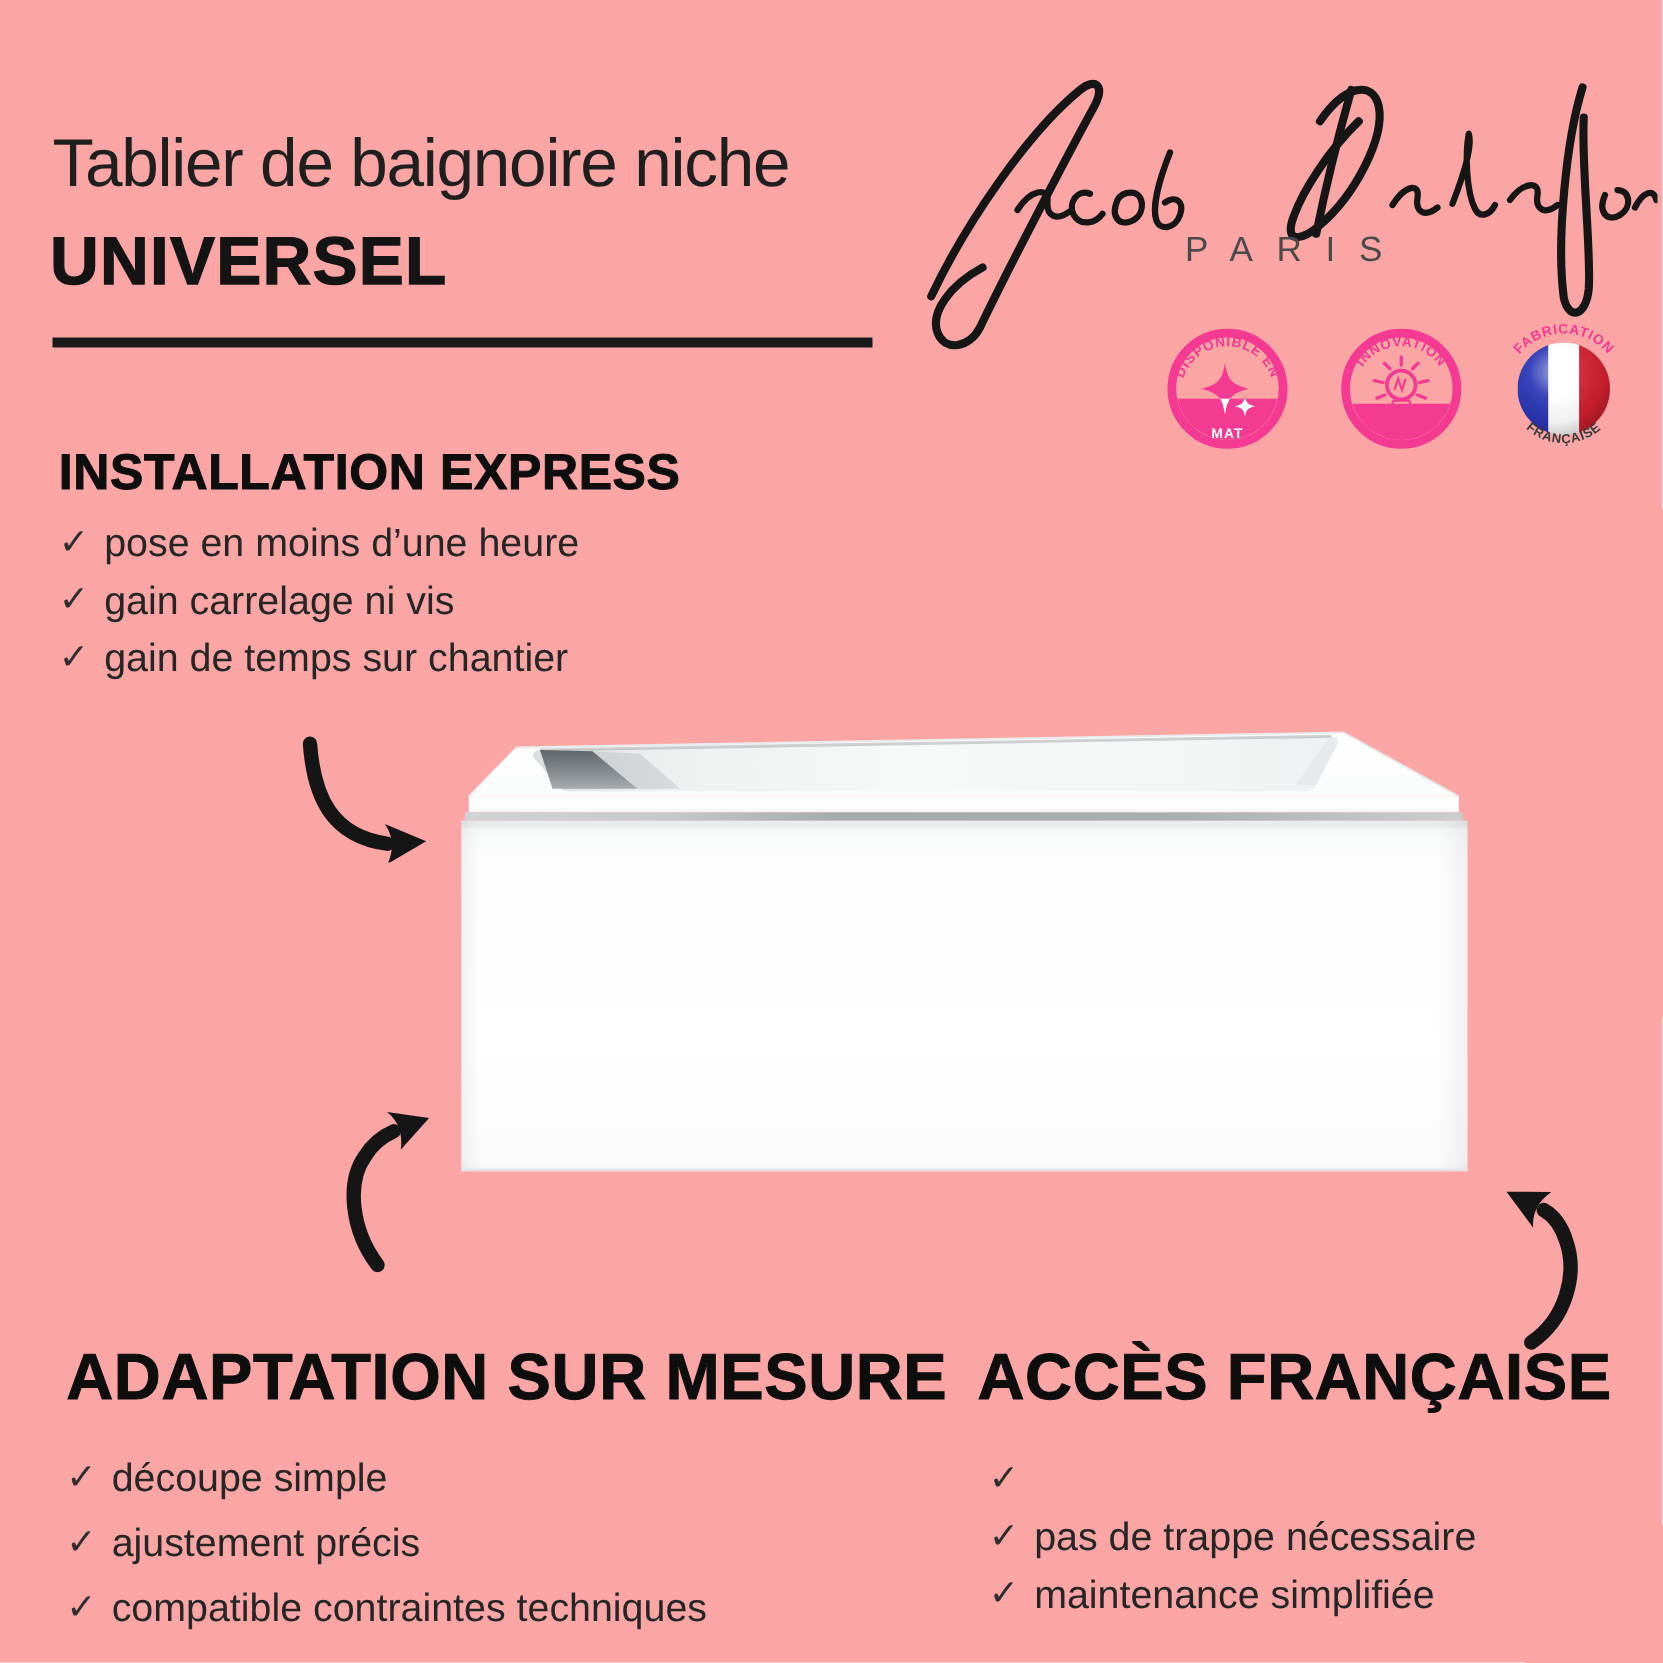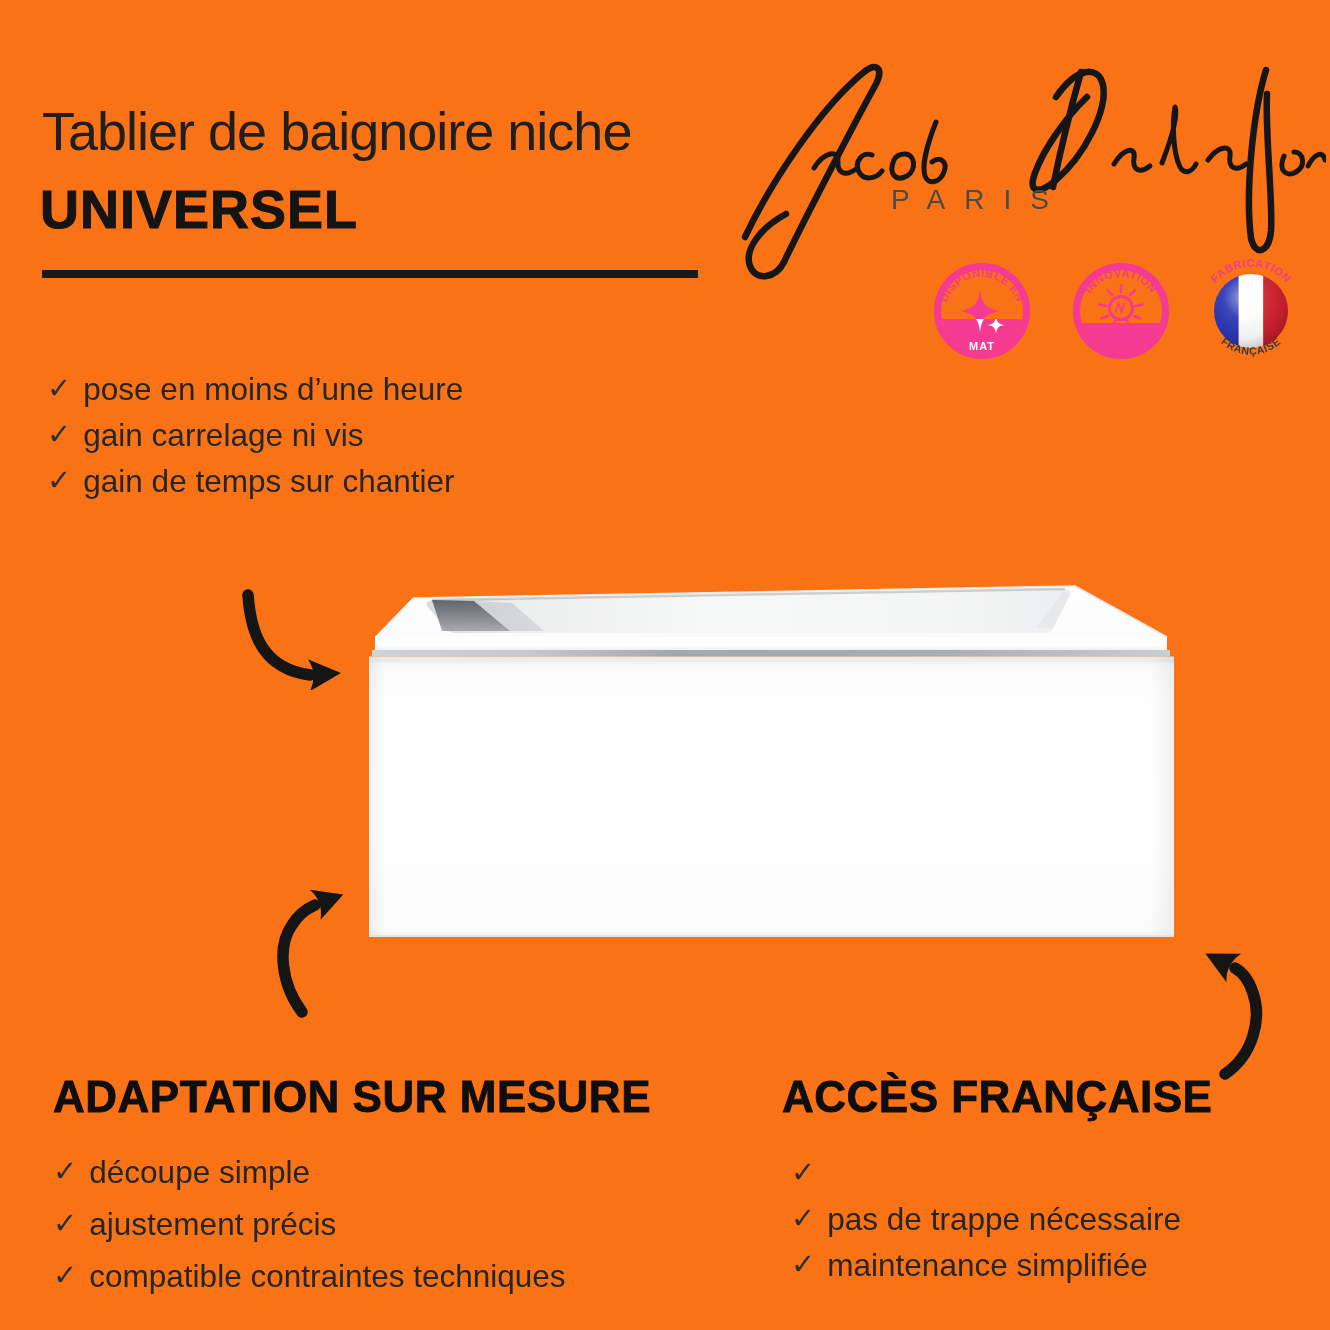--- a/index.html
+++ b/index.html
@@ -4,53 +4,53 @@
 <style>
   :root{
     --pink:#f43a92;
     --flag-blue:#2936b4;
     --flag-red:#cf1f2e;
     --ink:#161616;
   }
   *{margin:0;padding:0;box-sizing:border-box;}
   html,body{background:#ffffff;}
   body{font-family:"Liberation Sans","DejaVu Sans",sans-serif;}
-  .canvas{position:relative;width:1330px;height:1330px;background:#f97316;overflow:hidden;}
+  .canvas{position:relative;width:1330px;height:1330px;background:#fca5a5;overflow:hidden;}
 
   
   .title-line1{position:absolute;left:42px;top:100px;font-size:54px;font-weight:400;
     letter-spacing:-1px;color:#1f1f1f;white-space:nowrap;}
   .title-line2{position:absolute;left:40px;top:178px;font-size:54px;font-weight:700;
     letter-spacing:1px;color:#141414;-webkit-text-stroke:1px #141414;white-space:nowrap;}
   .title-rule{position:absolute;left:42px;top:270px;width:656px;height:8px;background:#1a1a1a;}
 
   
   .signature{position:absolute;left:726px;top:52px;width:600px;height:230px;}
   .sig{stroke:var(--ink);fill:none;stroke-linecap:round;stroke-linejoin:round;}
-  .paris{position:absolute;left:891px;top:184px;font-size:28px;font-weight:500;
+  .paris{position:absolute;left:948px;top:184px;font-size:28px;font-weight:500;
     letter-spacing:19px;color:#4a4a4a;white-space:nowrap;}
 
   .badge{position:absolute;width:104px;height:104px;}
   .badge-mat{left:930px;top:259px;}
   .badge-innov{left:1069px;top:259px;}
   .badge-fab{left:1199px;top:256px;}
   .badge-arc{font-family:"Liberation Sans",sans-serif;font-size:11px;font-weight:700;
     letter-spacing:0.6px;fill:var(--pink);}
   .badge-arc-dark{font-family:"Liberation Sans",sans-serif;font-size:10.5px;font-weight:700;
     letter-spacing:0.6px;fill:#3b3b3b;}
   .badge-bottom-text{font-family:"Liberation Sans",sans-serif;font-size:11px;font-weight:700;
     letter-spacing:1px;fill:#ffffff;}
   .pink-fill{fill:var(--pink);}
   .pink-stroke{stroke:var(--pink);fill:none;}
 
   
   .feature{position:absolute;}
   .feature h2{font-size:40px;font-weight:700;letter-spacing:0.5px;color:#0e0e0e;
     -webkit-text-stroke:0.8px #0e0e0e;white-space:nowrap;}
-  .feature.big h2{font-size:44px;}
+  .feature.big h2{font-size:52px;}
   .feature ul{list-style:none;}
   .feature li{display:flex;align-items:center;font-size:31.5px;color:#262626;white-space:nowrap;}
   .check{font-size:29px;color:#2e2e2e;margin-right:12px;transform:translateY(-1px);}
   .f-install{left:47px;top:356px;width:640px;}
   .f-install ul{margin-top:10px;}
   .f-install li{height:46px;}
   .f-adapt{left:53px;top:1072px;width:700px;}
   .f-adapt ul{margin-top:24px;}
   .f-adapt li{height:52px;}
   .f-access{left:782px;top:1072px;width:540px;}
@@ -169,20 +169,21 @@
     <text class="badge-arc" text-anchor="middle">
       <textPath href="#b3arcTop" startOffset="50%">FABRICATION</textPath>
     </text>
     <path id="b3arcBot" fill="none" d="M8,63 A45,45 0 0 0 96,63"></path>
     <text class="badge-arc-dark" text-anchor="middle">
       <textPath href="#b3arcBot" startOffset="50%">FRANÇAISE</textPath>
     </text>
   </svg>
 
   <section class="feature f-install">
+    <h2>INSTALLATION EXPRESS</h2>
     <ul>
       <li>
         <span class="check">✓</span>
         <span>pose en moins d’une heure</span>
       </li>
       <li>
         <span class="check">✓</span>
         <span>gain carrelage ni vis</span>
       </li>
       <li>

